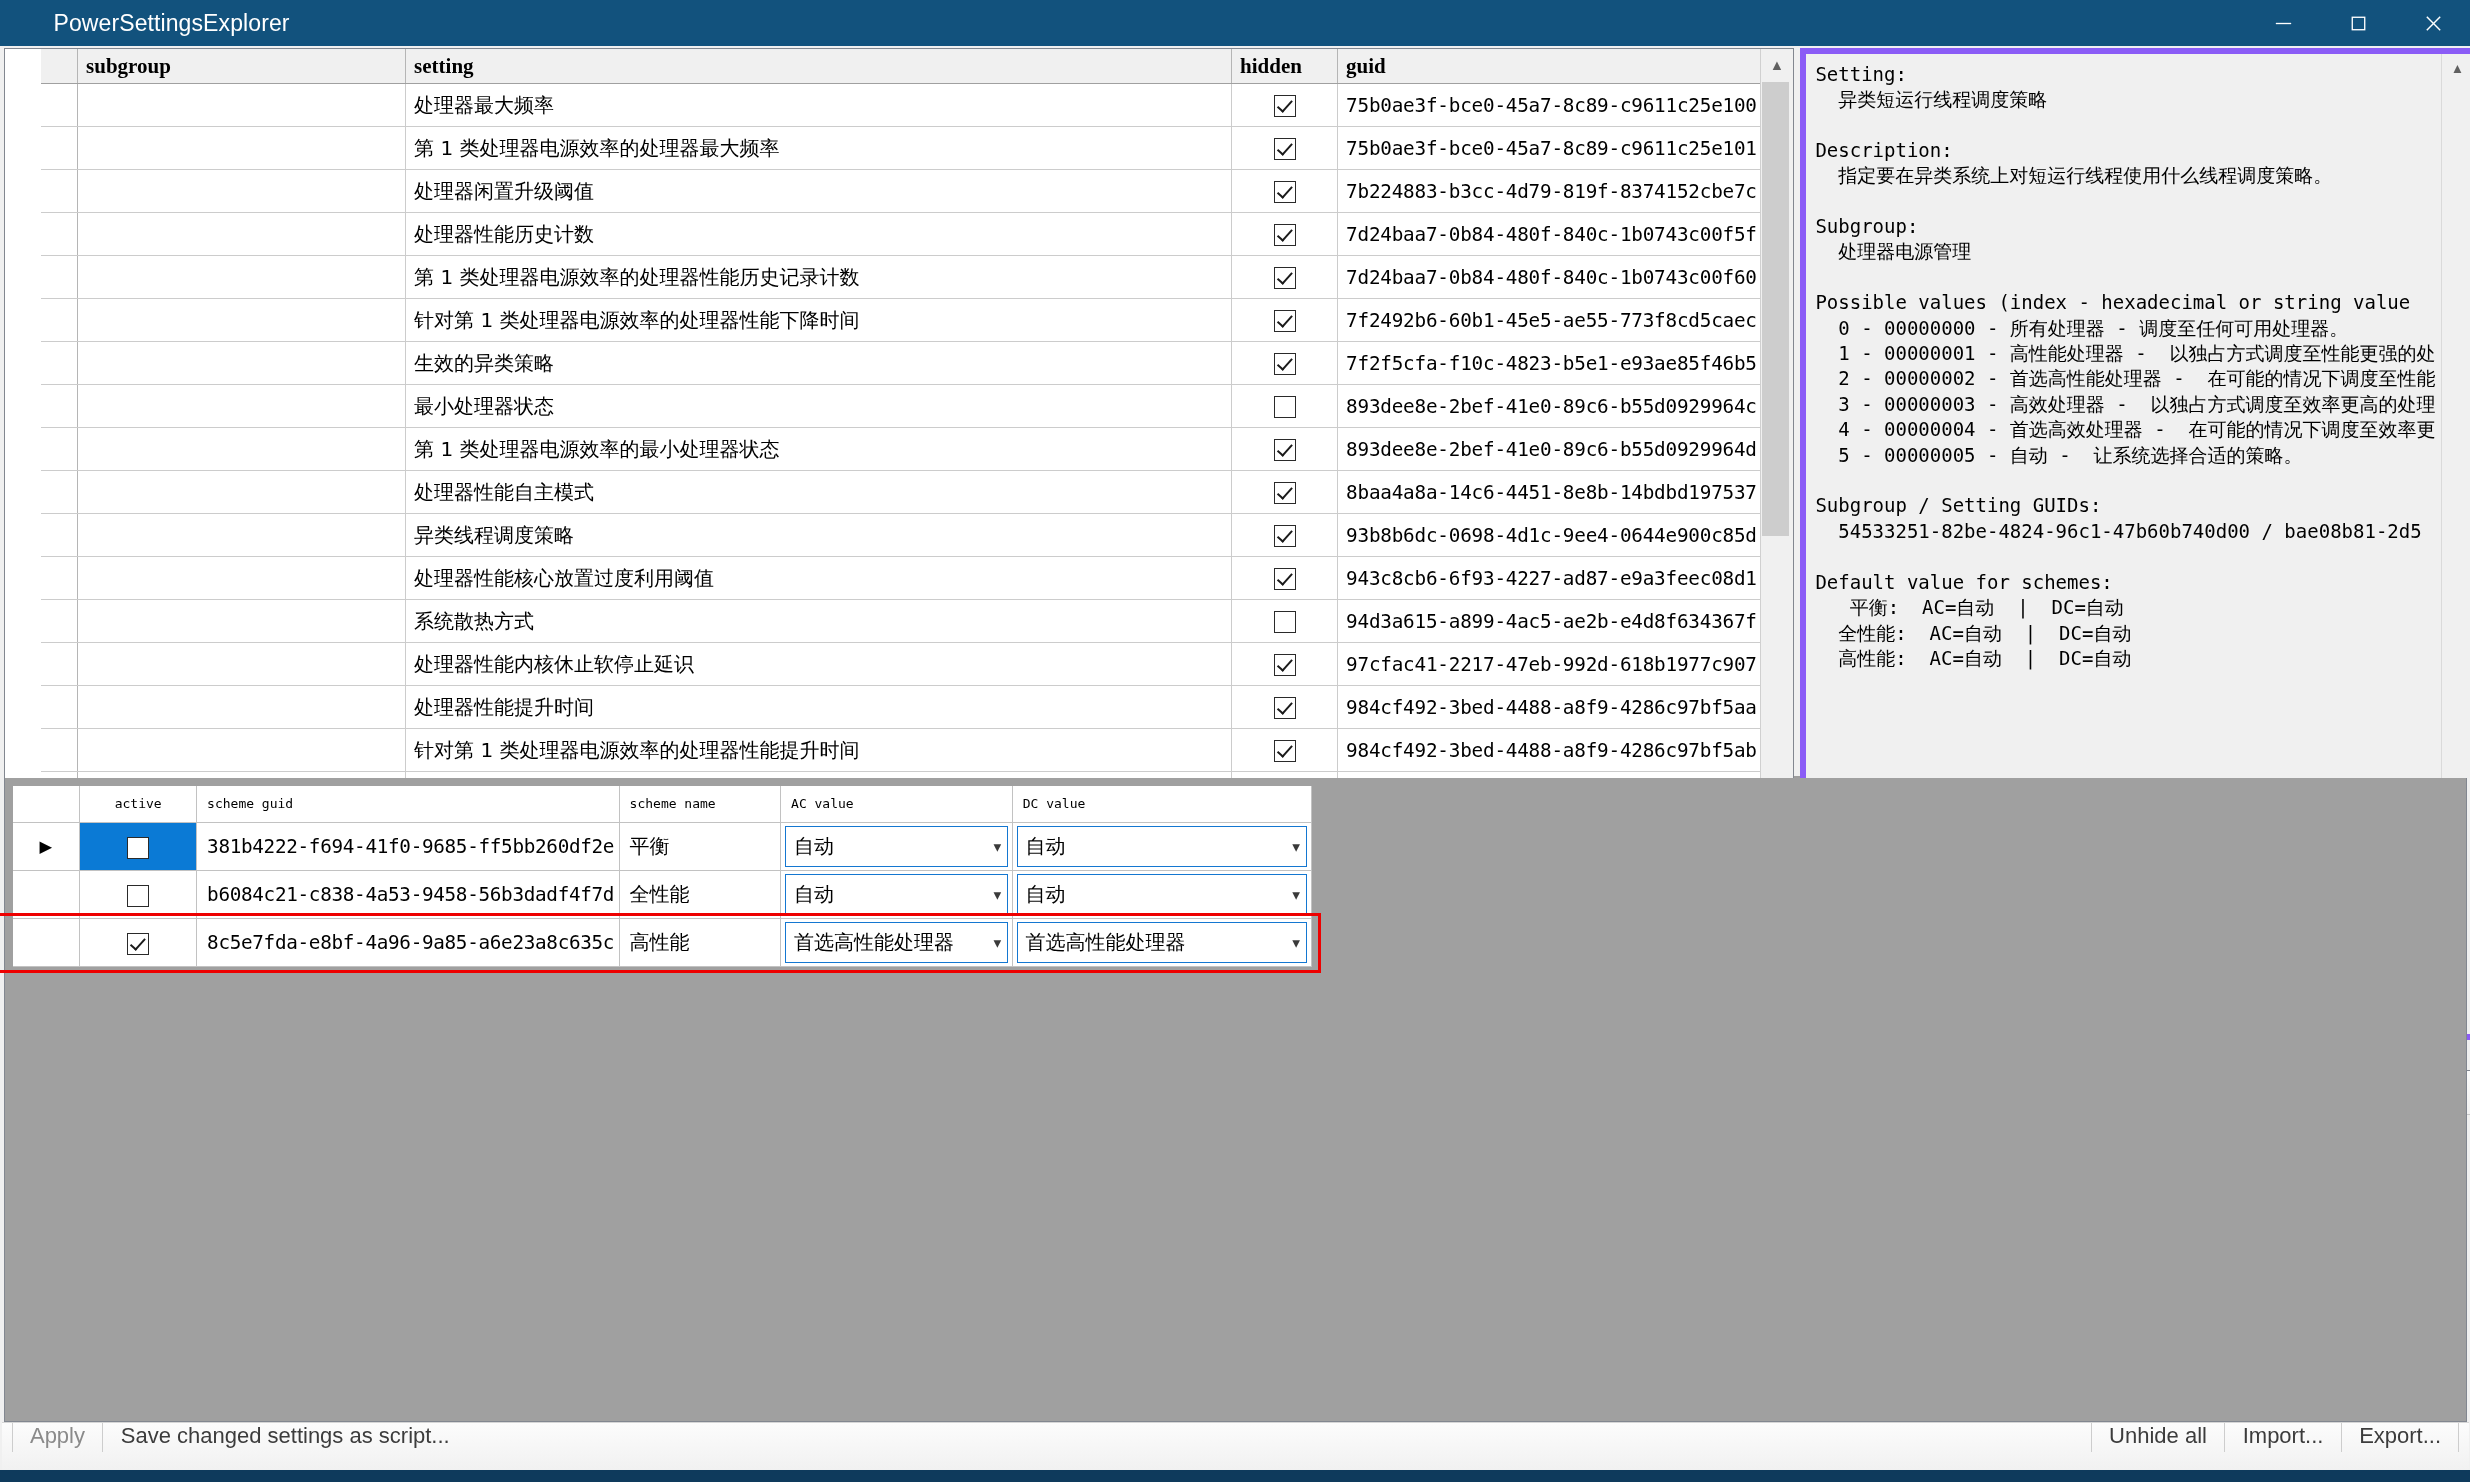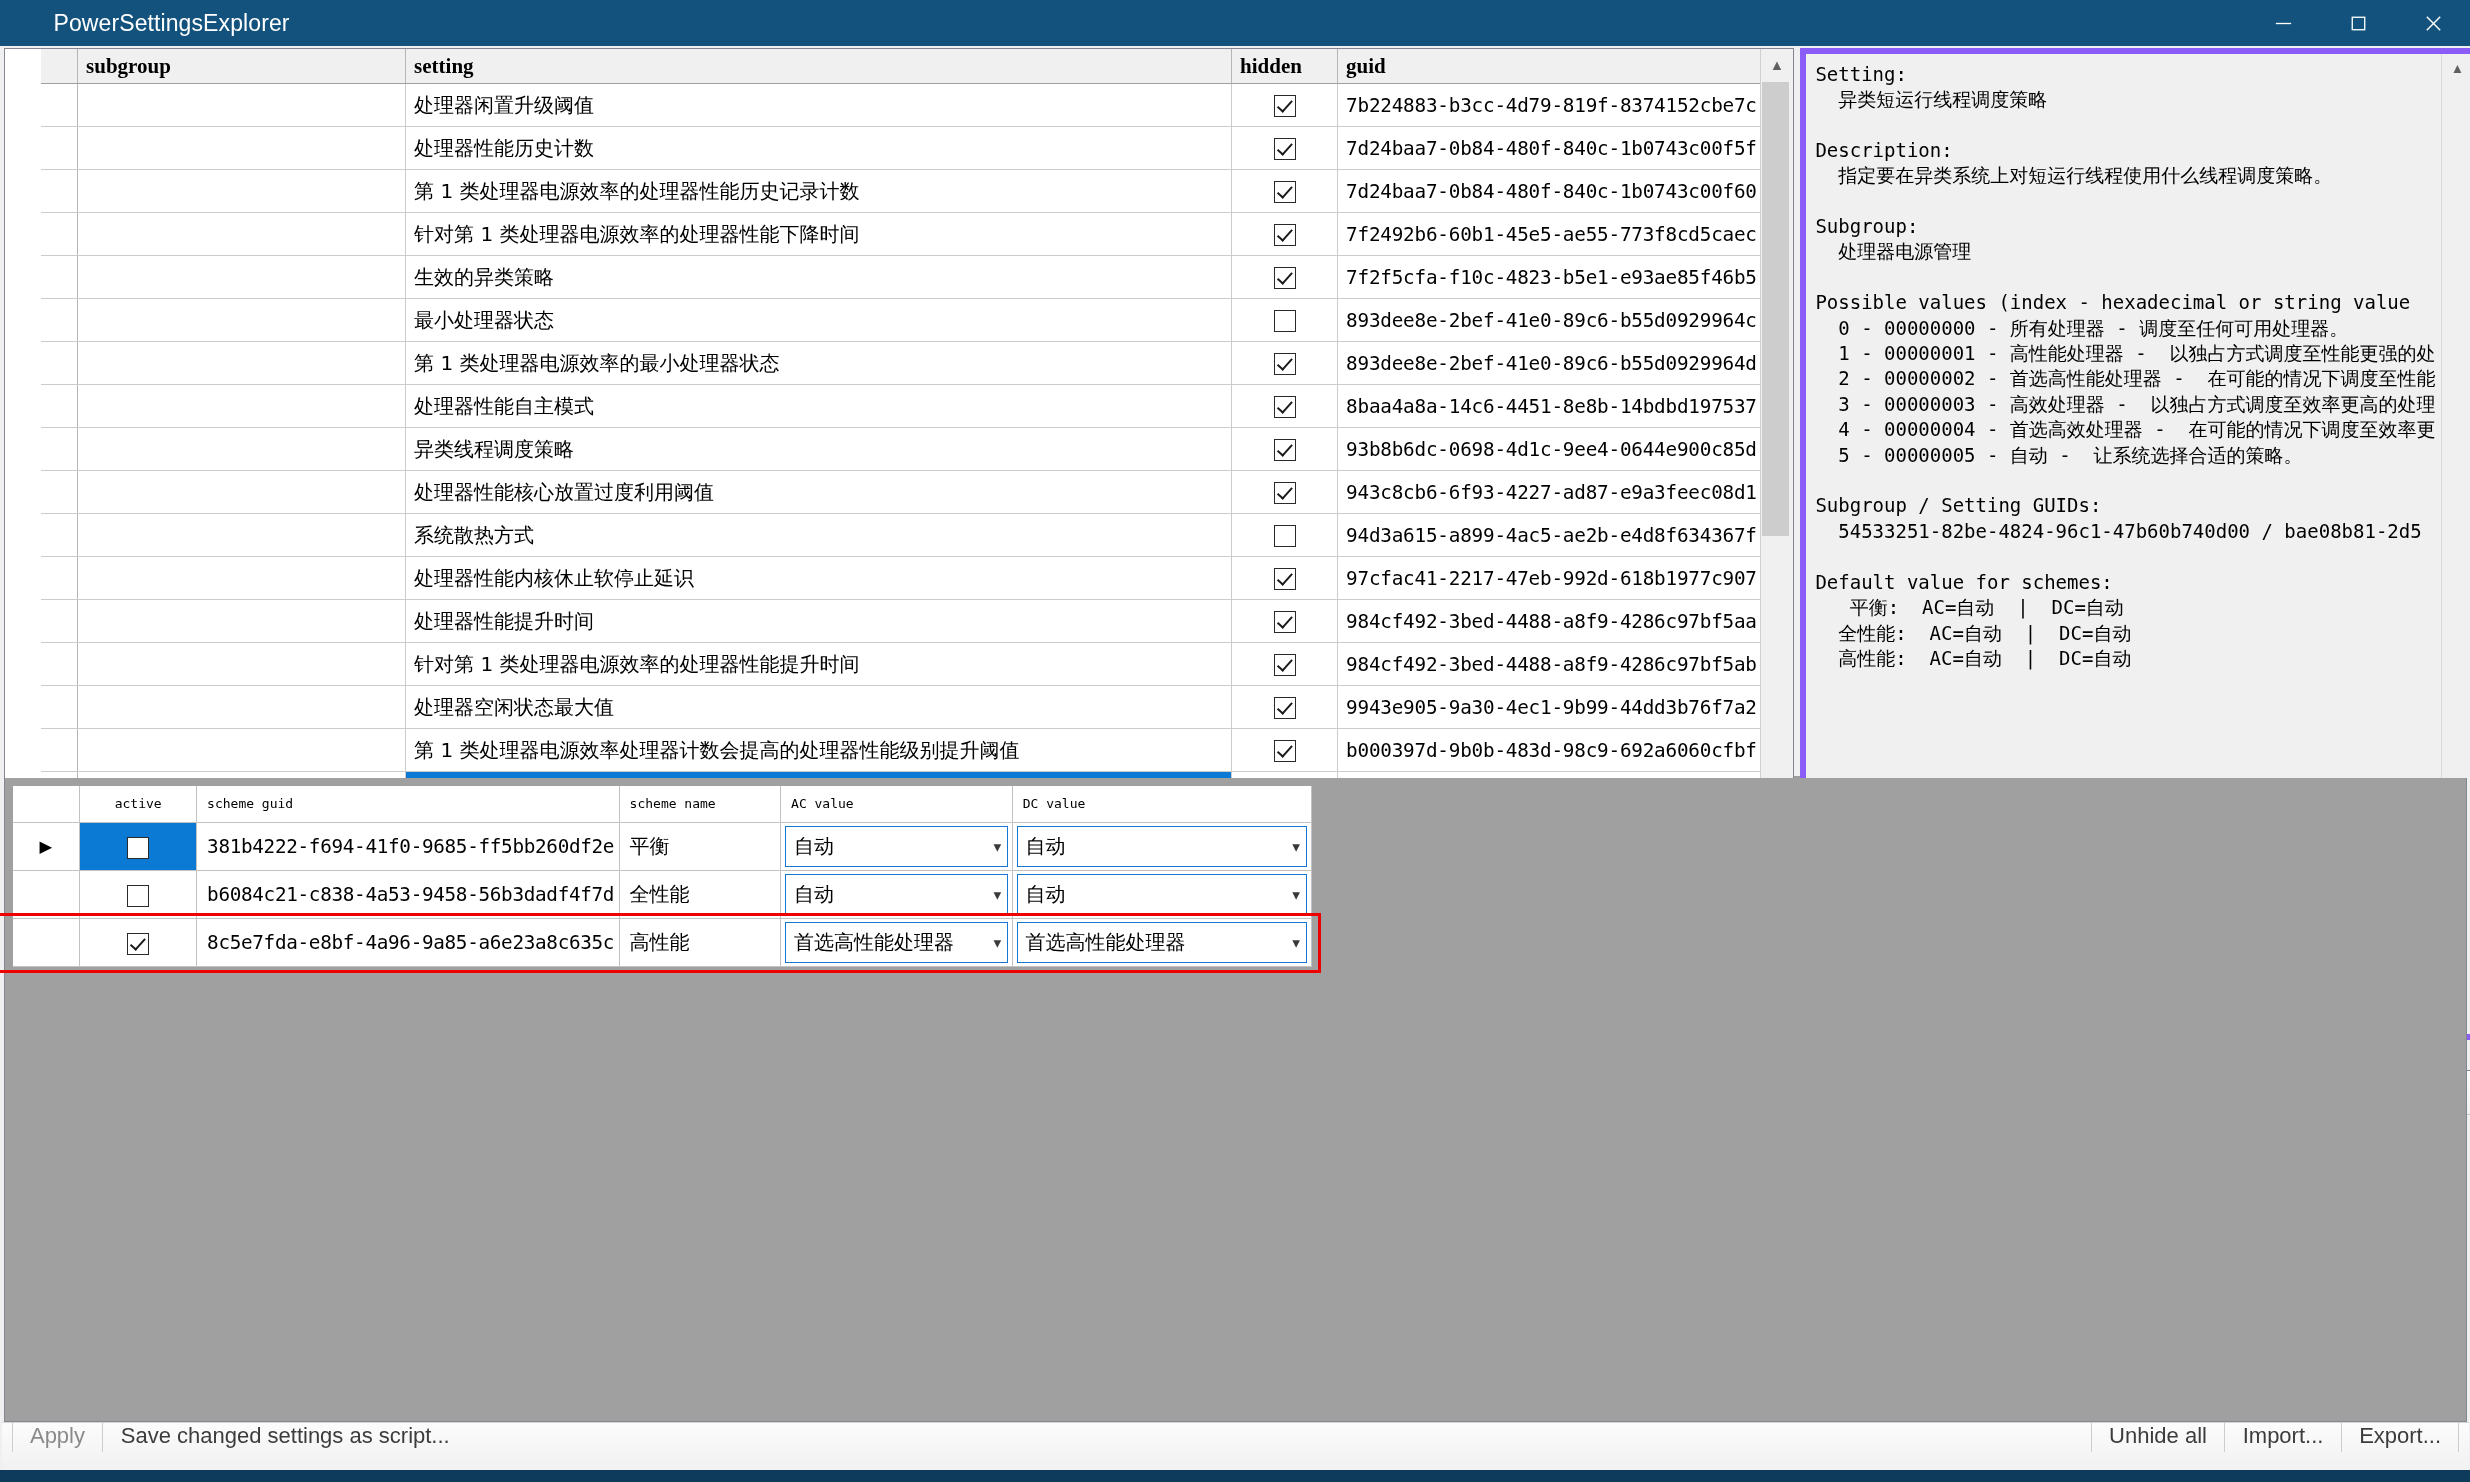--- a/index.html
+++ b/index.html
@@ -407,20 +407,34 @@
           <thead>
             <tr>
               <th class="c-row"></th>
               <th class="c-subgroup">subgroup</th>
               <th class="c-setting">setting</th>
               <th class="c-hidden">hidden</th>
               <th class="c-guid">guid</th>
             </tr>
           </thead>
           <tbody>
+              <tr>
+                <td class="rowhdr"></td>
+                <td class="subgroup"></td>
+                <td class="setting">处理器最大频率</td>
+                <td class="hidden-cell"><span class="cbx checked"></span></td>
+                <td class="guid">75b0ae3f-bce0-45a7-8c89-c9611c25e100</td>
+              </tr>
+              <tr>
+                <td class="rowhdr"></td>
+                <td class="subgroup"></td>
+                <td class="setting">第 1 类处理器电源效率的处理器最大频率</td>
+                <td class="hidden-cell"><span class="cbx checked"></span></td>
+                <td class="guid">75b0ae3f-bce0-45a7-8c89-c9611c25e101</td>
+              </tr>
               <tr>
                 <td class="rowhdr"></td>
                 <td class="subgroup"></td>
                 <td class="setting">处理器闲置升级阈值</td>
                 <td class="hidden-cell"><span class="cbx checked"></span></td>
                 <td class="guid">7b224883-b3cc-4d79-819f-8374152cbe7c</td>
               </tr>
               <tr>
                 <td class="rowhdr"></td>
                 <td class="subgroup"></td>

